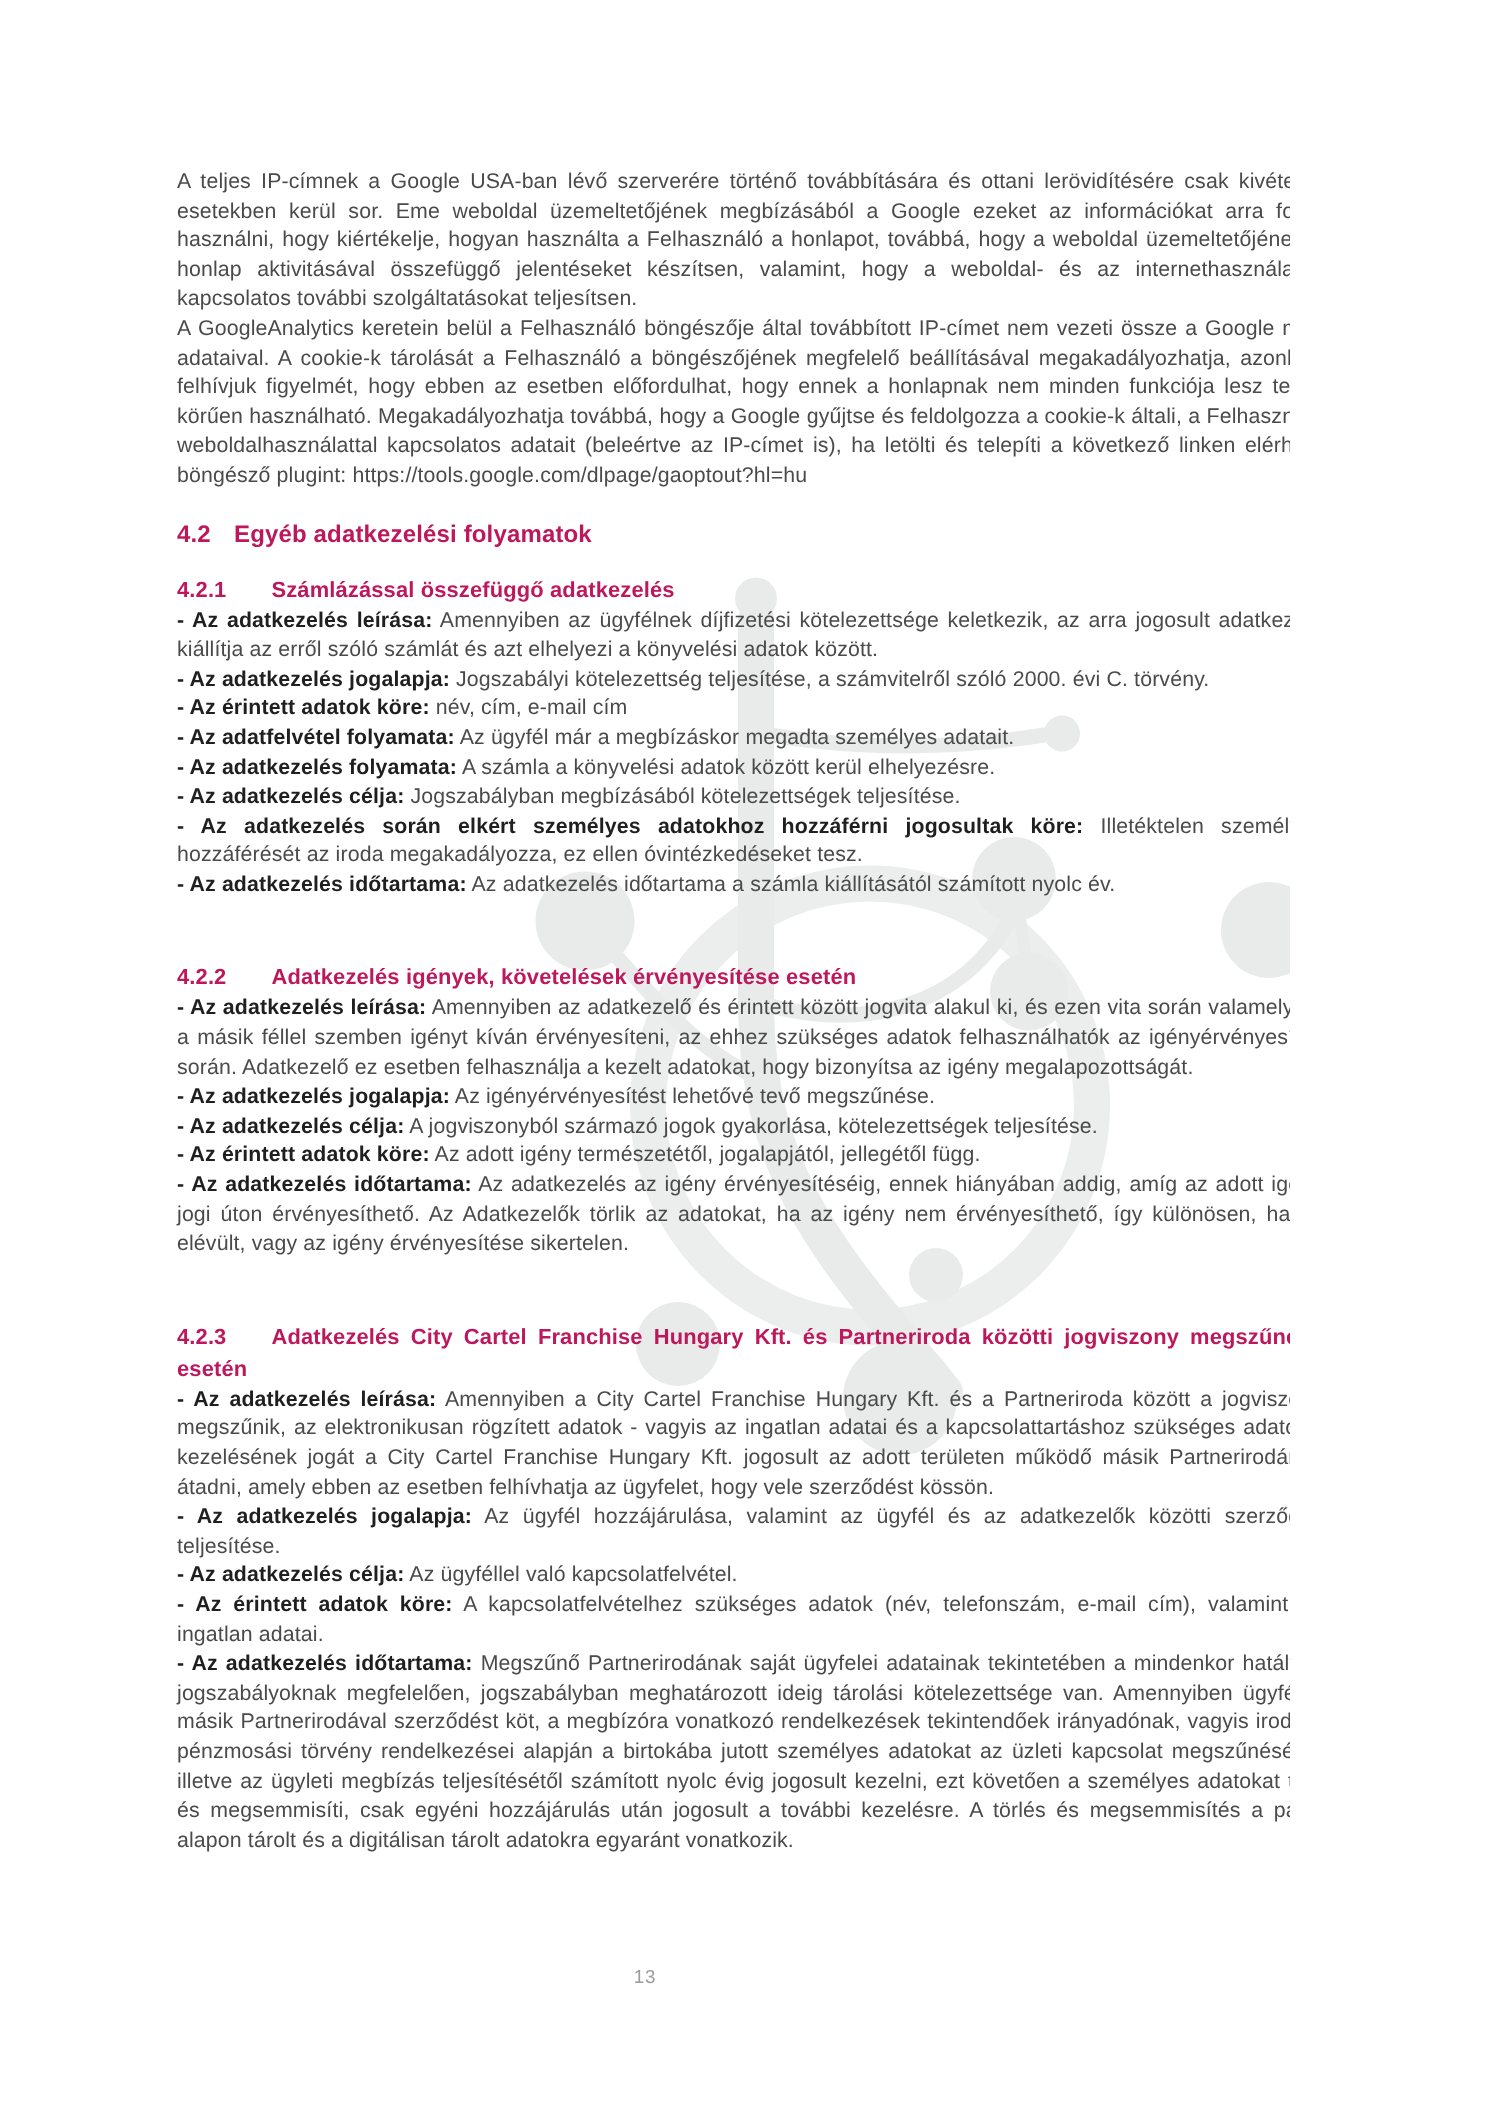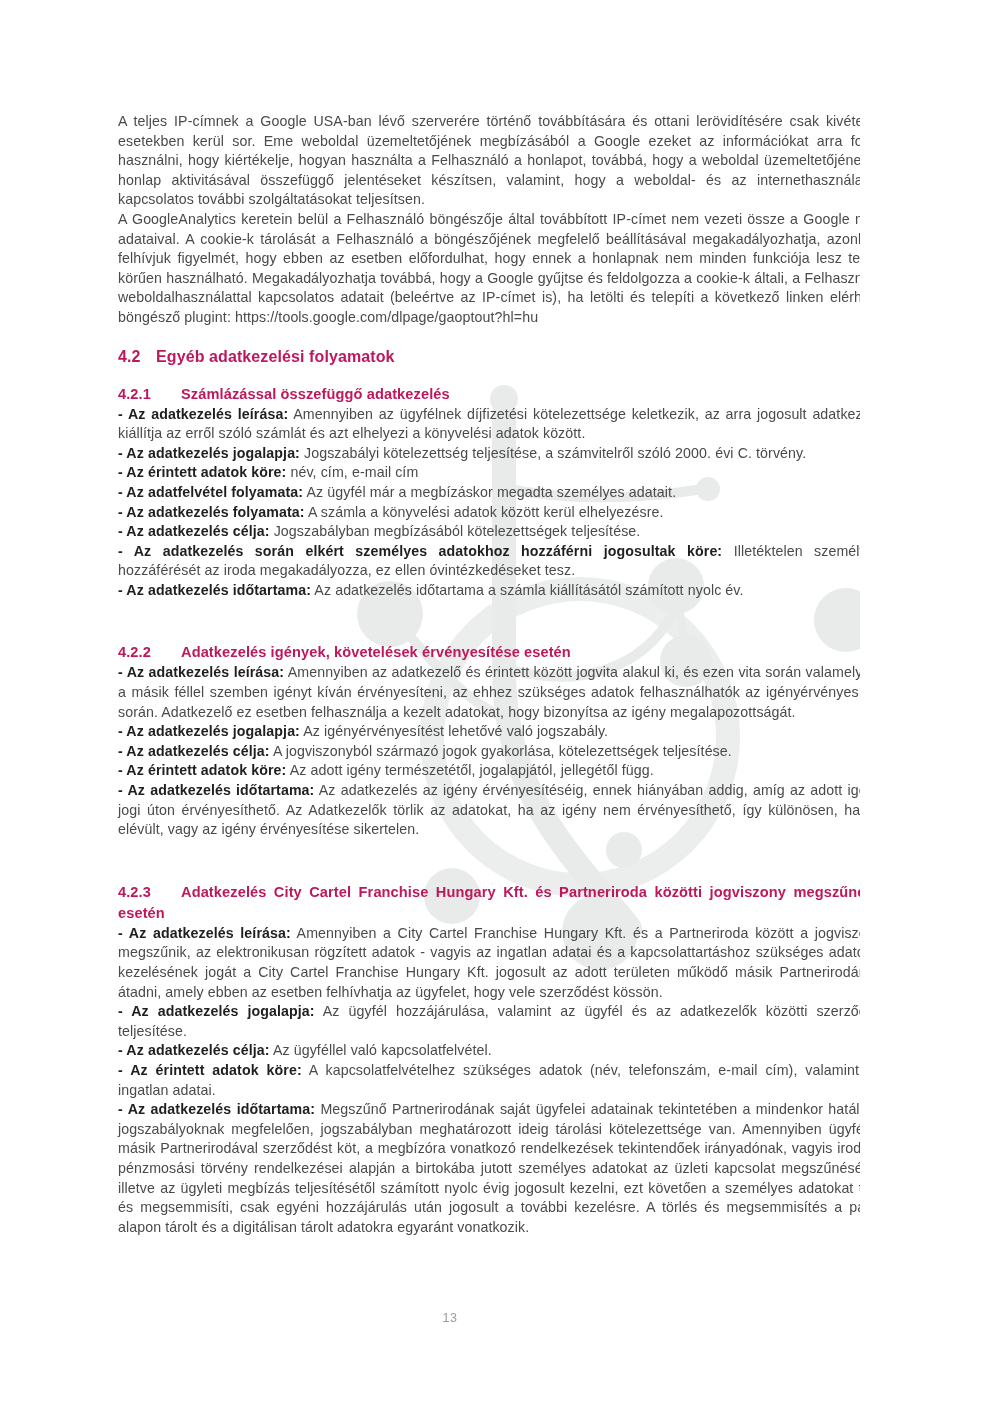--- a/index.html
+++ b/index.html
@@ -45,21 +45,20 @@
   .page-number{
     position:absolute;
     left:0;
     top:1311px;
     width:100%;
     text-align:center;
     font-size:12.5px;
     color:#9b9b9b;
     letter-spacing:0.5px;
     z-index:1;
-    padding-left:20px;
   }
 </style>
 </head>
 <body>
 
 <div class="page">
 
   <svg class="watermark" viewBox="0 0 640 660" xmlns="http://www.w3.org/2000/svg" aria-hidden="true">
     <g fill="none" stroke="#eceded" stroke-width="24">
       <circle cx="280" cy="369" r="148"></circle>
@@ -95,21 +94,21 @@
       <p class="item"><span class="label">- Az adatkezelés jogalapja:</span> <span>Jogszabályi kötelezettség teljesítése, a számvitelről szóló 2000. évi C. törvény.</span></p>
       <p class="item"><span class="label">- Az érintett adatok köre:</span> <span>név, cím, e-mail cím</span></p>
       <p class="item"><span class="label">- Az adatfelvétel folyamata:</span> <span>Az ügyfél már a megbízáskor megadta személyes adatait.</span></p>
       <p class="item"><span class="label">- Az adatkezelés folyamata:</span> <span>A számla a könyvelési adatok között kerül elhelyezésre.</span></p>
       <p class="item"><span class="label">- Az adatkezelés célja:</span> <span>Jogszabályban megbízásából kötelezettségek teljesítése.</span></p>
       <p class="item"><span class="label">- Az adatkezelés során elkért személyes adatokhoz hozzáférni jogosultak köre:</span> <span>Illetéktelen személyek hozzáférését az iroda megakadályozza, ez ellen óvintézkedéseket tesz.</span></p>
       <p class="item"><span class="label">- Az adatkezelés időtartama:</span> <span>Az adatkezelés időtartama a számla kiállításától számított nyolc év.</span></p>
       <div class="gap"></div>
       <p class="heading h2"><span class="hnum">4.2.2</span><span>Adatkezelés igények, követelések érvényesítése esetén</span></p>
       <p class="item"><span class="label">- Az adatkezelés leírása:</span> <span>Amennyiben az adatkezelő és érintett között jogvita alakul ki, és ezen vita során valamely fél a másik féllel szemben igényt kíván érvényesíteni, az ehhez szükséges adatok felhasználhatók az igényérvényesítés során. Adatkezelő ez esetben felhasználja a kezelt adatokat, hogy bizonyítsa az igény megalapozottságát.</span></p>
-      <p class="item"><span class="label">- Az adatkezelés jogalapja:</span> <span>Az igényérvényesítést lehetővé való jogszabály.</span></p>
+      <p class="item"><span class="label">- Az adatkezelés jogalapja:</span> <span>Az igényérvényesítést lehetővé tevő megszűnése.</span></p>
       <p class="item"><span class="label">- Az adatkezelés célja:</span> <span>A jogviszonyból származó jogok gyakorlása, kötelezettségek teljesítése.</span></p>
       <p class="item"><span class="label">- Az érintett adatok köre:</span> <span>Az adott igény természetétől, jogalapjától, jellegétől függ.</span></p>
       <p class="item"><span class="label">- Az adatkezelés időtartama:</span> <span>Az adatkezelés az igény érvényesítéséig, ennek hiányában addig, amíg az adott igény jogi úton érvényesíthető. Az Adatkezelők törlik az adatokat, ha az igény nem érvényesíthető, így különösen, ha az elévült, vagy az igény érvényesítése sikertelen.</span></p>
       <div class="gap"></div>
       <p class="heading h2"><span class="hnum">4.2.3</span><span>Adatkezelés City Cartel Franchise Hungary Kft. és Partneriroda közötti jogviszony megszűnése esetén</span></p>
       <p class="item"><span class="label">- Az adatkezelés leírása:</span> <span>Amennyiben a City Cartel Franchise Hungary Kft. és a Partneriroda között a jogviszony megszűnik, az elektronikusan rögzített adatok - vagyis az ingatlan adatai és a kapcsolattartáshoz szükséges adatok - kezelésének jogát a City Cartel Franchise Hungary Kft. jogosult az adott területen működő másik Partnerirodának átadni, amely ebben az esetben felhívhatja az ügyfelet, hogy vele szerződést kössön.</span></p>
       <p class="item"><span class="label">- Az adatkezelés jogalapja:</span> <span>Az ügyfél hozzájárulása, valamint az ügyfél és az adatkezelők közötti szerződés teljesítése.</span></p>
       <p class="item"><span class="label">- Az adatkezelés célja:</span> <span>Az ügyféllel való kapcsolatfelvétel.</span></p>
       <p class="item"><span class="label">- Az érintett adatok köre:</span> <span>A kapcsolatfelvételhez szükséges adatok (név, telefonszám, e-mail cím), valamint az ingatlan adatai.</span></p>
       <p class="item"><span class="label">- Az adatkezelés időtartama:</span> <span>Megszűnő Partnerirodának saját ügyfelei adatainak tekintetében a mindenkor hatályos jogszabályoknak megfelelően, jogszabályban meghatározott ideig tárolási kötelezettsége van. Amennyiben ügyfél a másik Partnerirodával szerződést köt, a megbízóra vonatkozó rendelkezések tekintendőek irányadónak, vagyis iroda a pénzmosási törvény rendelkezései alapján a birtokába jutott személyes adatokat az üzleti kapcsolat megszűnésétől, illetve az ügyleti megbízás teljesítésétől számított nyolc évig jogosult kezelni, ezt követően a személyes adatokat törli és megsemmisíti, csak egyéni hozzájárulás után jogosult a további kezelésre. A törlés és megsemmisítés a papír alapon tárolt és a digitálisan tárolt adatokra egyaránt vonatkozik.</span></p>

